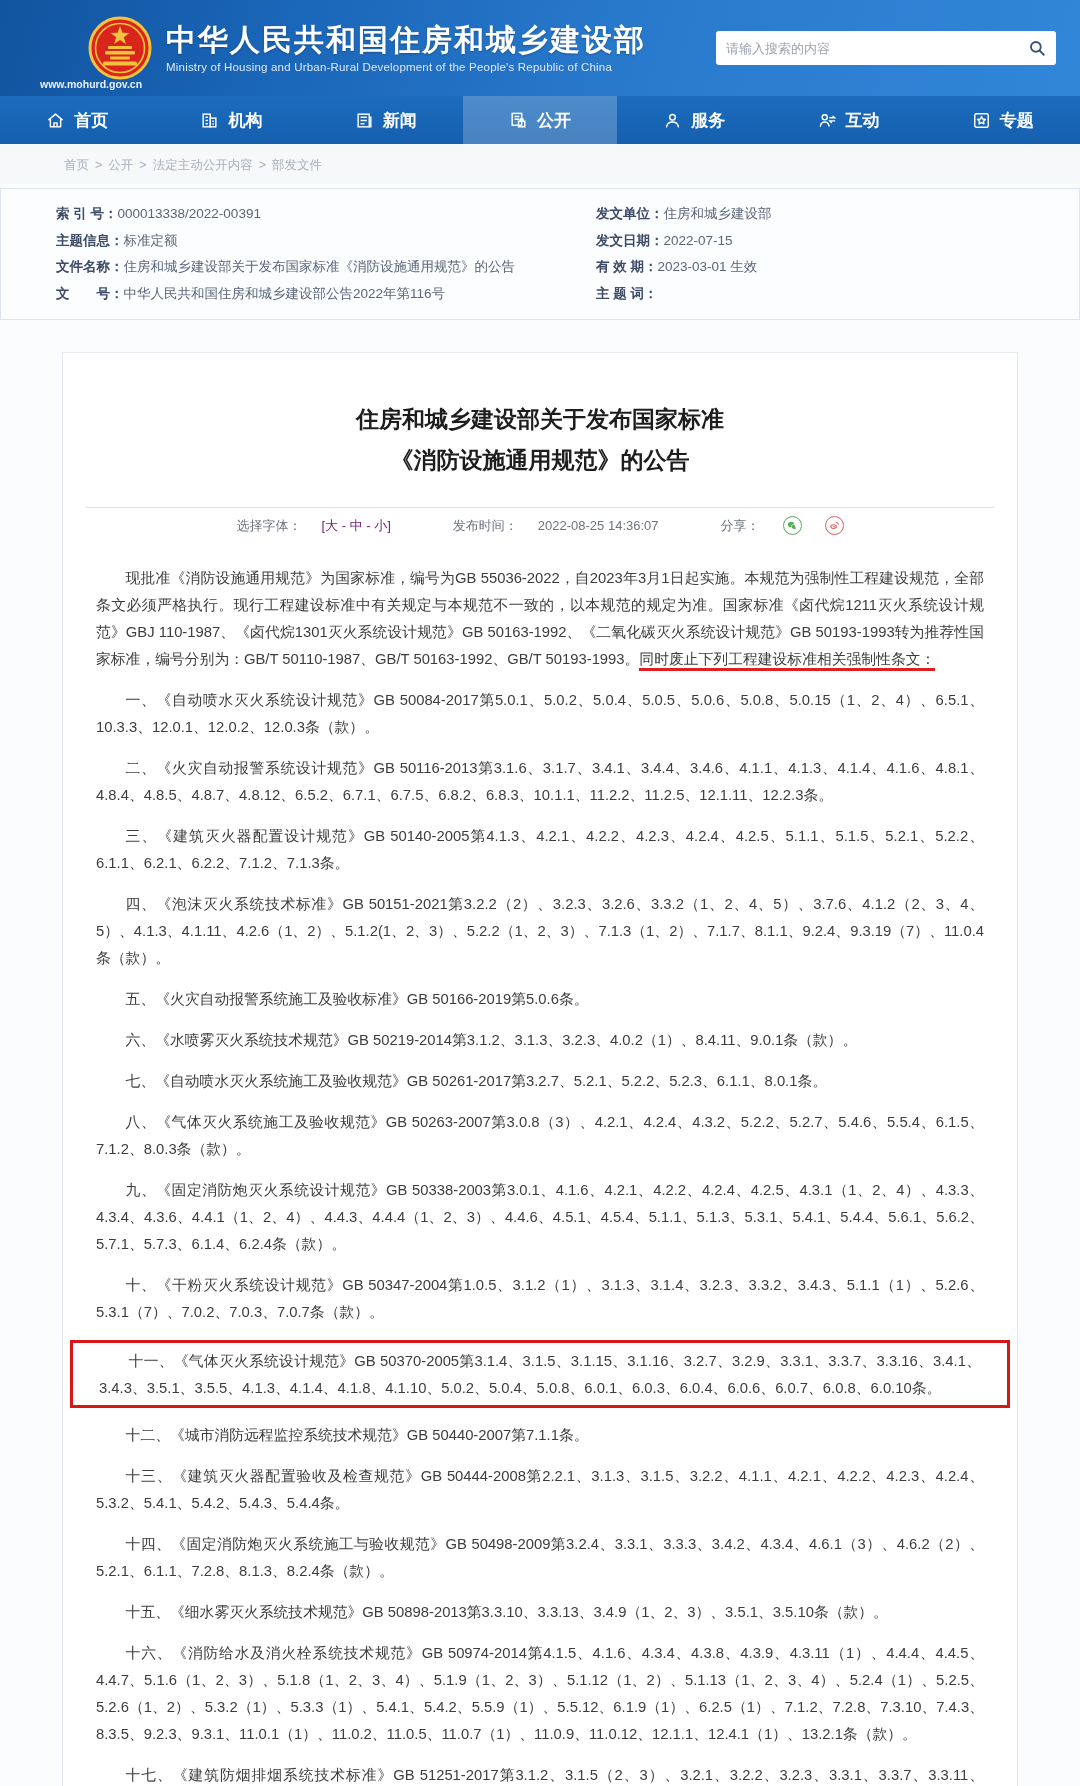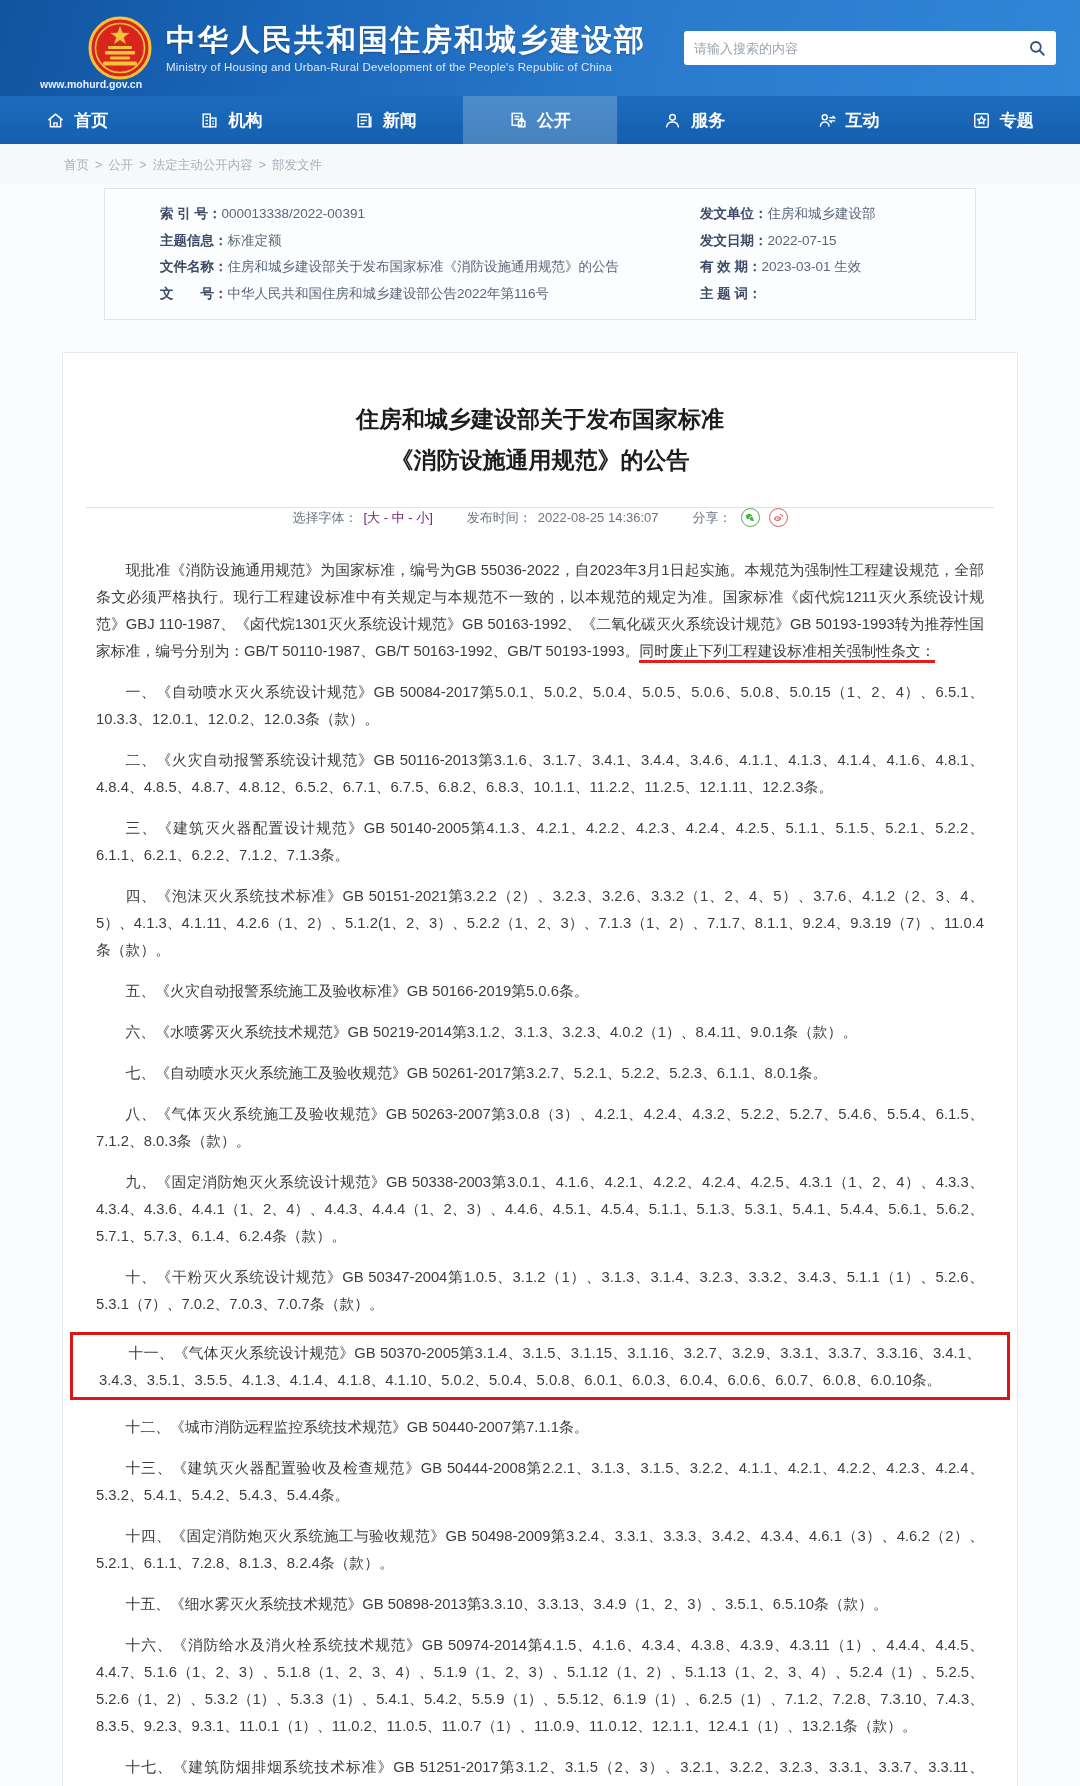--- a/index.html
+++ b/index.html
@@ -8,50 +8,50 @@
   .page { width:1080px; min-height:1786px; margin:0 auto; background:#fbfcfd; overflow:hidden; }
 
   
   .site-header{ height:96px; background:linear-gradient(105deg,#11549f 0%,#1b67ba 28%,#2a7bce 62%,#3186d8 100%);
     display:flex; align-items:center; position:relative; padding:0 10px 0 88px; }
   .brand{ display:flex; align-items:center; gap:14px; }
   .emblem{ width:64px; height:64px; flex:0 0 auto; }
   .brand-text .site-name{ color:#fff; font-size:30px; font-weight:bold; letter-spacing:2px; line-height:34px; text-shadow:0 1px 2px rgba(0,0,0,.25); }
   .brand-text .site-name-en{ color:#dce9f8; font-size:11.5px; margin-top:4px; letter-spacing:.2px; }
   .site-url{ position:absolute; left:40px; bottom:6px; color:#e8f1fb; font-size:10.5px; font-weight:bold; }
-  .search-box{ margin-left:auto; margin-right:14px; width:372px; height:34px; background:#fff; border-radius:3px;
+  .search-box{ margin-left:auto; margin-right:14px; width:340px; height:34px; background:#fff; border-radius:3px;
     display:flex; align-items:center; padding:0 10px; }
   .search-box input{ border:none; outline:none; flex:1; font-size:13px; color:#333; font-family:inherit; }
   .search-box input::placeholder{ color:#9aa4b0; }
   .search-btn{ background:none; border:none; cursor:pointer; display:flex; align-items:center; }
 
   
   .main-nav{ height:48px; background:linear-gradient(180deg,#1c6cbe,#155fae); display:flex; }
   .nav-item{ flex:1; display:flex; align-items:center; justify-content:center; gap:9px; color:#fff;
     font-size:17px; font-weight:bold; text-decoration:none; cursor:pointer; }
   .nav-item.active{ background:rgba(255,255,255,.22); }
   .nav-item svg{ width:19px; height:19px; }
 
   
   .breadcrumb{ padding:13px 0 10px 64px; font-size:12.5px; color:#a8b0ba; background:#f6f8fa; }
   .breadcrumb a{ color:#a8b0ba; text-decoration:none; cursor:pointer; }
   .breadcrumb .sep{ margin:0 6px; }
 
   
-  .meta-card{ width:872px; margin:4px auto 0; background:#fcfdff; border:1px solid #dfe5ee;
+  .meta-card{ width:1080px; margin:4px auto 0; background:#fcfdff; border:1px solid #dfe5ee;
     padding:12px 0 12px 55px; display:grid; grid-template-columns: 540px 1fr; row-gap:0; font-size:13.5px; }
   .meta-cell{ line-height:26.5px; color:#5a6578; white-space:nowrap; overflow:hidden; }
   .meta-cell b{ color:#3d4b66; font-weight:bold; }
 
   
   .content-card{ width:956px; margin:32px auto 0; background:#fff; border:1px solid #e6eaf0; border-bottom:none;
     padding:46px 33px 26px; min-height:1280px; }
   .doc-title{ text-align:center; font-size:23px; line-height:41px; color:#1d1d1d; font-weight:bold; }
   .title-rule{ border:none; border-top:1px solid #e2e2e2; margin:26px -10px 0; }
-  .article-meta{ text-align:center; margin-top:0; font-size:13px; color:#6b7480; display:flex; justify-content:center; align-items:center; gap:6px; }
+  .article-meta{ text-align:center; margin-top:8px; font-size:13px; color:#6b7480; display:flex; justify-content:center; align-items:center; gap:20px; }
   .font-sizes{ color:#701a75; cursor:pointer; }
   .article-meta .gap{ width:22px; }
   .share-ic{ width:19px; height:19px; border-radius:50%; display:inline-flex; align-items:center; justify-content:center; cursor:pointer; margin-left:3px; }
   .share-wechat{ border:1.5px solid #4db14d; color:#4db14d; }
   .share-weibo{ border:1.5px solid #e05c5c; color:#e05c5c; }
   .share-ic svg{ width:11px; height:11px; }
 
   .article-body{ margin-top:30px; font-size:14.8px; line-height:27px; color:#3d3d3d; }
   .article-body p{ text-indent:2em; margin-bottom:14px; text-align:justify; }
   .red-underline{ border-bottom:3px solid #e02020; padding-bottom:1px; }
@@ -215,21 +215,21 @@
           <p>七、《自动喷水灭火系统施工及验收规范》GB 50261-2017第3.2.7、5.2.1、5.2.2、5.2.3、6.1.1、8.0.1条。</p>
           <p>八、《气体灭火系统施工及验收规范》GB 50263-2007第3.0.8（3）、4.2.1、4.2.4、4.3.2、5.2.2、5.2.7、5.4.6、5.5.4、6.1.5、7.1.2、8.0.3条（款）。</p>
           <p>九、《固定消防炮灭火系统设计规范》GB 50338-2003第3.0.1、4.1.6、4.2.1、4.2.2、4.2.4、4.2.5、4.3.1（1、2、4）、4.3.3、4.3.4、4.3.6、4.4.1（1、2、4）、4.4.3、4.4.4（1、2、3）、4.4.6、4.5.1、4.5.4、5.1.1、5.1.3、5.3.1、5.4.1、5.4.4、5.6.1、5.6.2、5.7.1、5.7.3、6.1.4、6.2.4条（款）。</p>
           <p>十、《干粉灭火系统设计规范》GB 50347-2004第1.0.5、3.1.2（1）、3.1.3、3.1.4、3.2.3、3.3.2、3.4.3、5.1.1（1）、5.2.6、5.3.1（7）、7.0.2、7.0.3、7.0.7条（款）。</p>
           <div class="hl-box">
             <p>十一、《气体灭火系统设计规范》GB 50370-2005第3.1.4、3.1.5、3.1.15、3.1.16、3.2.7、3.2.9、3.3.1、3.3.7、3.3.16、3.4.1、3.4.3、3.5.1、3.5.5、4.1.3、4.1.4、4.1.8、4.1.10、5.0.2、5.0.4、5.0.8、6.0.1、6.0.3、6.0.4、6.0.6、6.0.7、6.0.8、6.0.10条。</p>
           </div>
           <p>十二、《城市消防远程监控系统技术规范》GB 50440-2007第7.1.1条。</p>
           <p>十三、《建筑灭火器配置验收及检查规范》GB 50444-2008第2.2.1、3.1.3、3.1.5、3.2.2、4.1.1、4.2.1、4.2.2、4.2.3、4.2.4、5.3.2、5.4.1、5.4.2、5.4.3、5.4.4条。</p>
           <p>十四、《固定消防炮灭火系统施工与验收规范》GB 50498-2009第3.2.4、3.3.1、3.3.3、3.4.2、4.3.4、4.6.1（3）、4.6.2（2）、5.2.1、6.1.1、7.2.8、8.1.3、8.2.4条（款）。</p>
-          <p>十五、《细水雾灭火系统技术规范》GB 50898-2013第3.3.10、3.3.13、3.4.9（1、2、3）、3.5.1、6.5.10条（款）。</p>
+          <p>十五、《细水雾灭火系统技术规范》GB 50898-2013第3.3.10、3.3.13、3.4.9（1、2、3）、3.5.1、3.5.10条（款）。</p>
           <p>十六、《消防给水及消火栓系统技术规范》GB 50974-2014第4.1.5、4.1.6、4.3.4、4.3.8、4.3.9、4.3.11（1）、4.4.4、4.4.5、4.4.7、5.1.6（1、2、3）、5.1.8（1、2、3、4）、5.1.9（1、2、3）、5.1.12（1、2）、5.1.13（1、2、3、4）、5.2.4（1）、5.2.5、5.2.6（1、2）、5.3.2（1）、5.3.3（1）、5.4.1、5.4.2、5.5.9（1）、5.5.12、6.1.9（1）、6.2.5（1）、7.1.2、7.2.8、7.3.10、7.4.3、8.3.5、9.2.3、9.3.1、11.0.1（1）、11.0.2、11.0.5、11.0.7（1）、11.0.9、11.0.12、12.1.1、12.4.1（1）、13.2.1条（款）。</p>
           <p>十七、《建筑防烟排烟系统技术标准》GB 51251-2017第3.1.2、3.1.5（2、3）、3.2.1、3.2.2、3.2.3、3.3.1、3.3.7、3.3.11、3.4.1、4.4.1、4.4.2、4.4.7、4.4.10、4.5.1、4.5.2、4.6.1、5.1.2、5.1.3、5.2.2、8.1.1条（款）。</p>
         </div>
 
     </div>
   </article>
 
 </div>
 
 </body></html>

